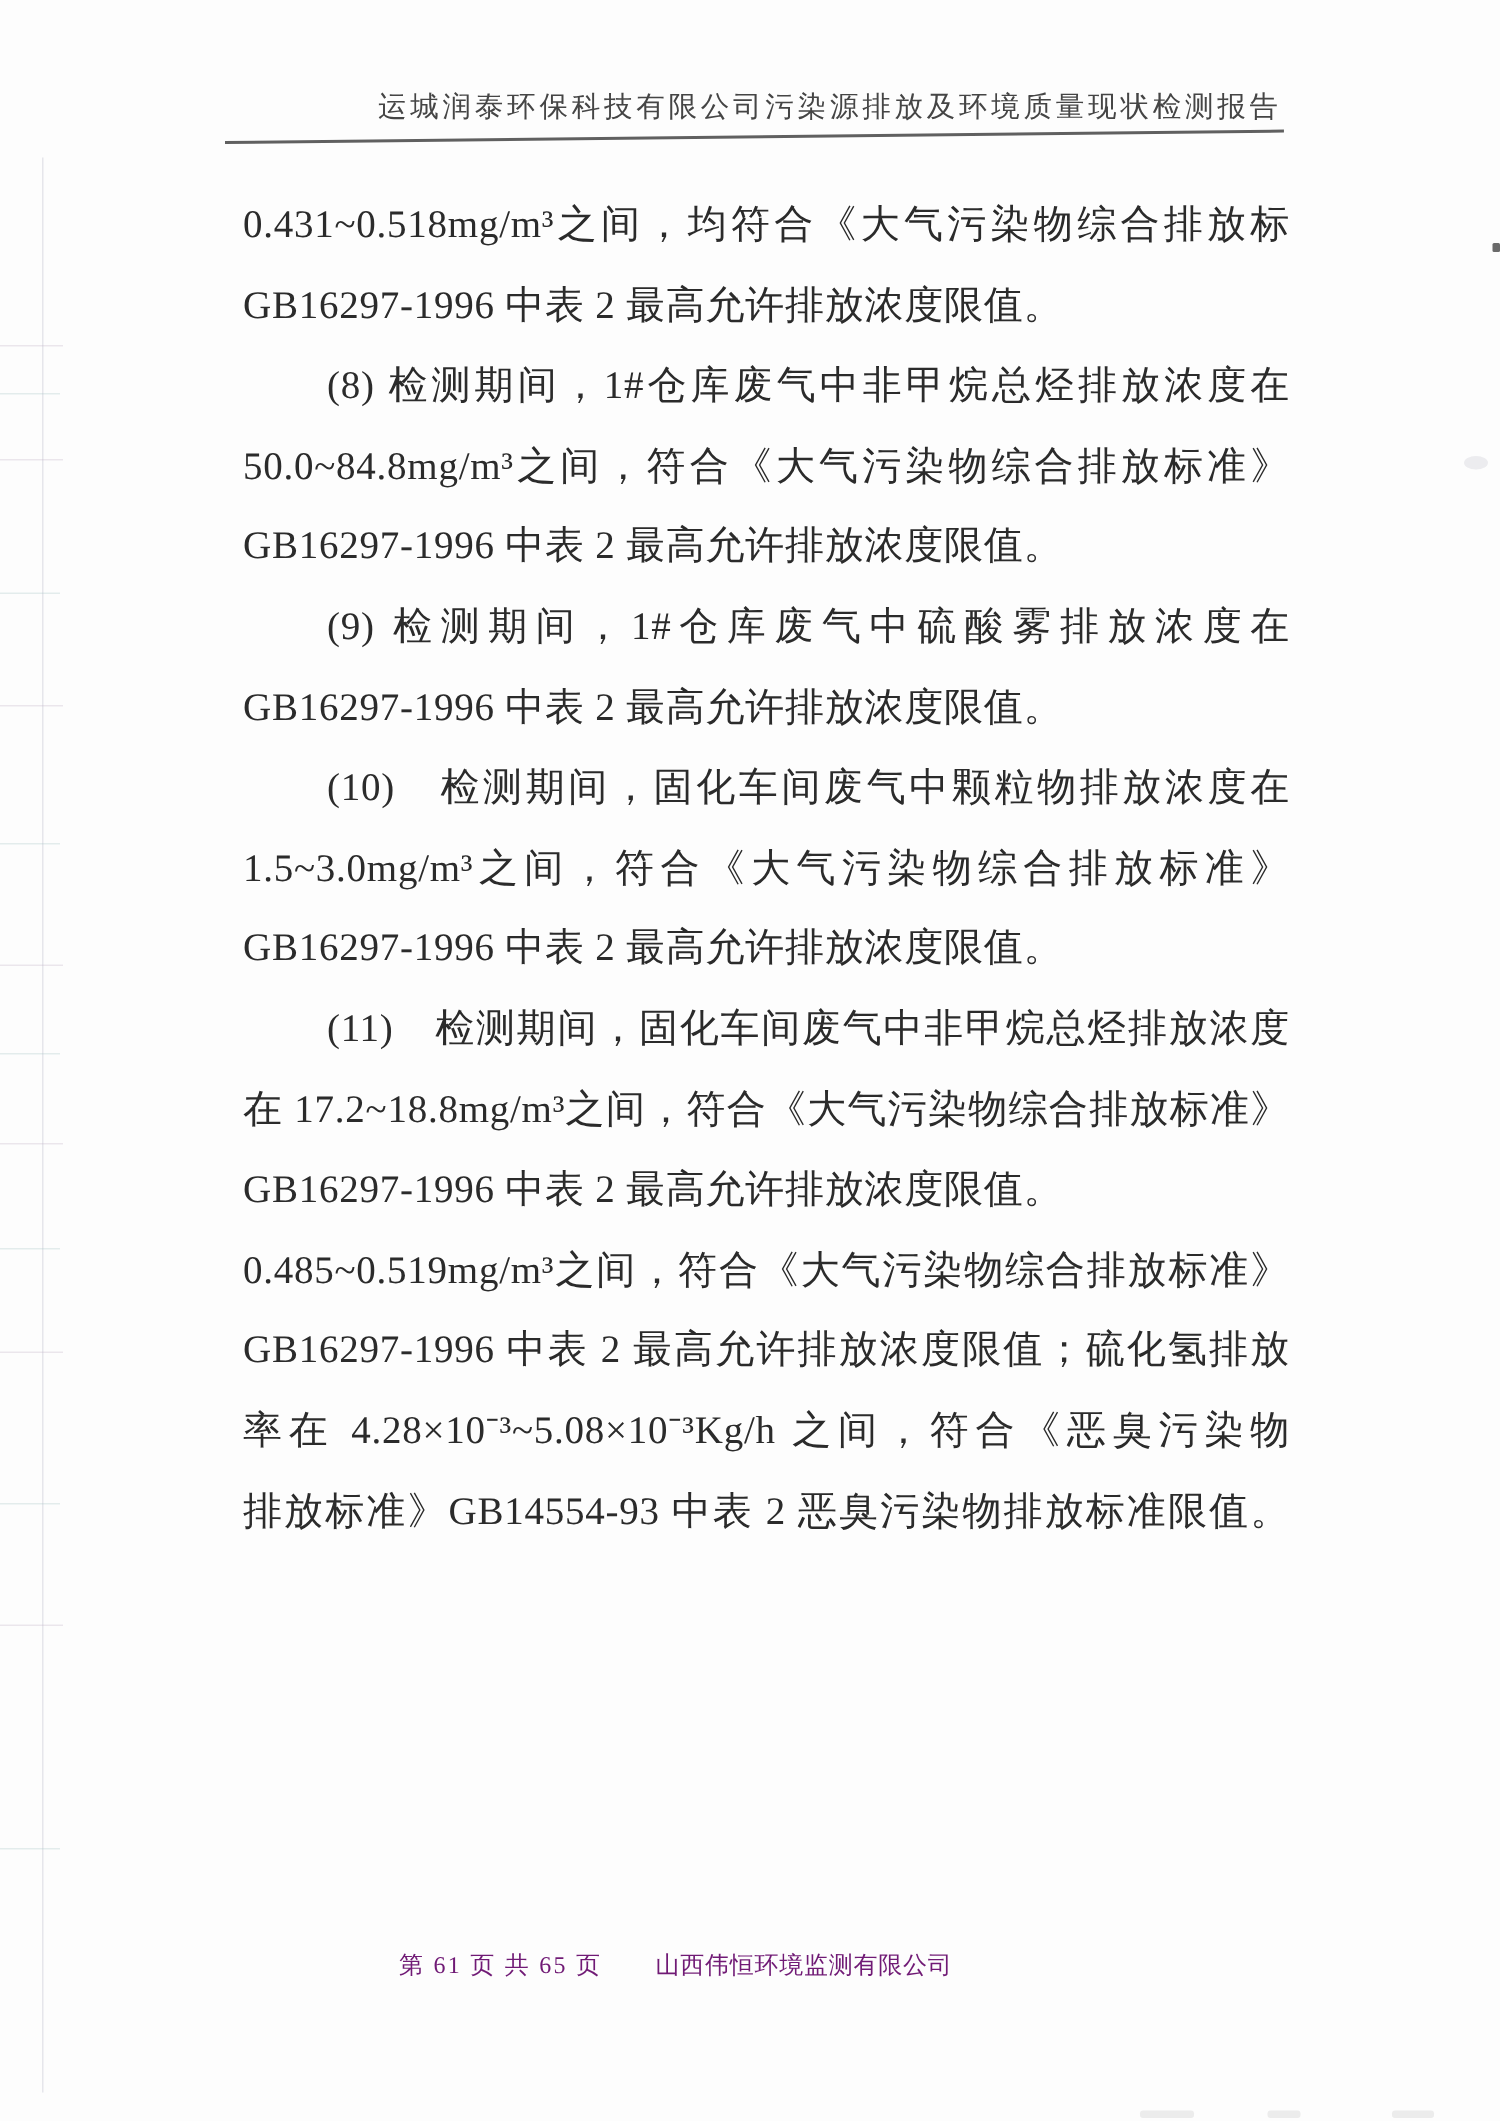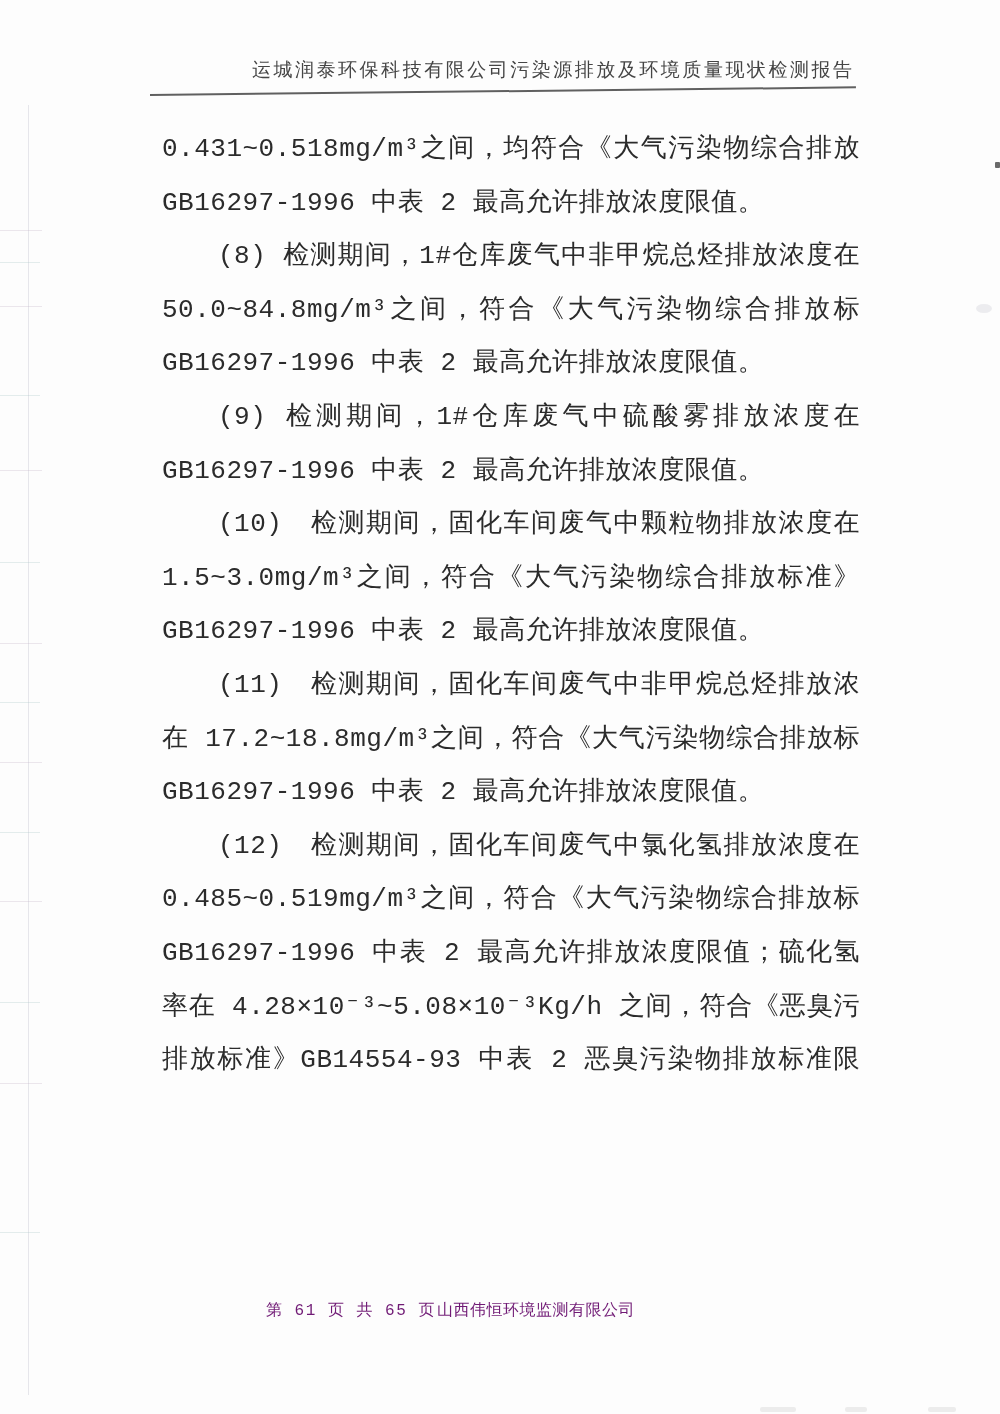--- a/index.html
+++ b/index.html
@@ -7,21 +7,21 @@
     --header-ink:#454545;
     --rule:#606060;
   }
   html,body{margin:0;padding:0;background:#ffffff;}
   .page{
     position:relative;
     width:1000px;
     height:1414px;
     background:#fdfdfd;
     overflow:hidden;
-    font-family:Liberation Mono, monospace;
+    font-family:Liberation Serif, serif;
   }
   
   .header-title{
     position:absolute;
     left:252px; top:59px; width:600px;
     font-size:19px; line-height:25px;
     color:var(--header-ink);
     text-align:justify; text-align-last:justify;
   }
   .header-rule{
@@ -78,21 +78,20 @@
       <div class="line j">50.0~84.8mg/m³之间，符合《大气污染物综合排放标准》</div>
       <div class="line">GB16297-1996 中表 2 最高允许排放浓度限值。</div>
       <div class="line j ind">(9) 检测期间，1#仓库废气中硫酸雾排放浓度在</div>
       <div class="line">GB16297-1996 中表 2 最高允许排放浓度限值。</div>
       <div class="line j ind">(10)　检测期间，固化车间废气中颗粒物排放浓度在</div>
       <div class="line j">1.5~3.0mg/m³之间，符合《大气污染物综合排放标准》</div>
       <div class="line">GB16297-1996 中表 2 最高允许排放浓度限值。</div>
       <div class="line j ind">(11)　检测期间，固化车间废气中非甲烷总烃排放浓度</div>
       <div class="line j">在 17.2~18.8mg/m³之间，符合《大气污染物综合排放标准》</div>
       <div class="line">GB16297-1996 中表 2 最高允许排放浓度限值。</div>
-      <div class="line j ind">(12)　检测期间，固化车间废气中氯化氢排放浓度在</div>
       <div class="line j">0.485~0.519mg/m³之间，符合《大气污染物综合排放标准》</div>
       <div class="line j">GB16297-1996 中表 2 最高允许排放浓度限值；硫化氢排放速</div>
       <div class="line j">率在 4.28×10⁻³~5.08×10⁻³Kg/h 之间，符合《恶臭污染物</div>
       <div class="line j">排放标准》GB14554-93 中表 2 恶臭污染物排放标准限值。</div>
     </div>
 
   <div class="footer-page">第 61 页 共 65 页</div>
   <div class="footer-company">山西伟恒环境监测有限公司</div>
 
   <div>

